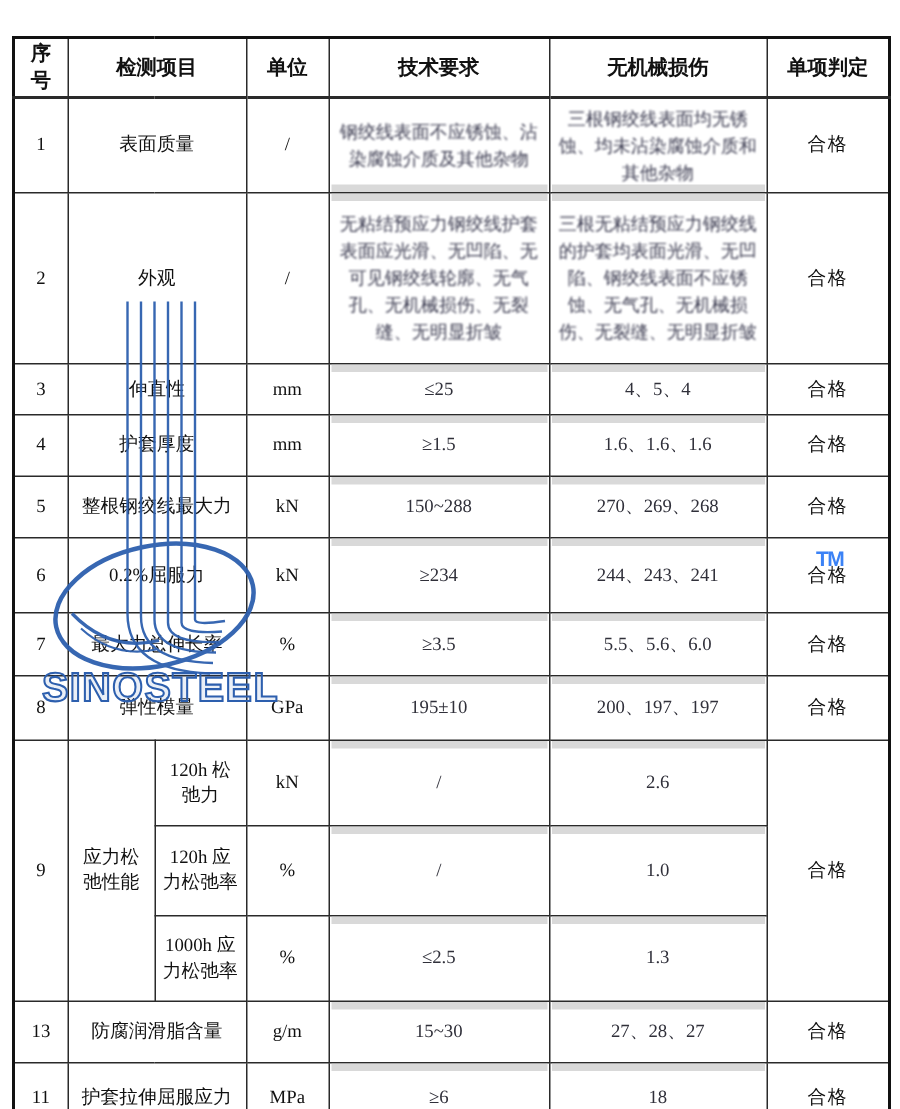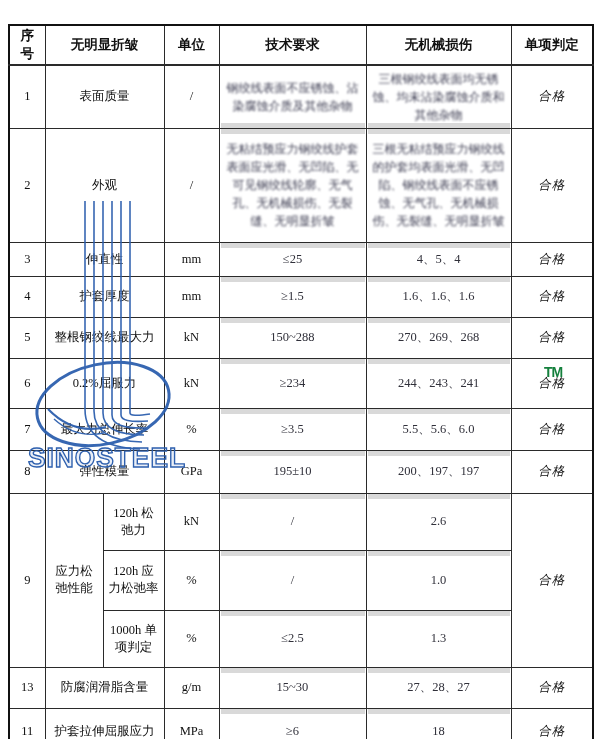--- a/index.html
+++ b/index.html
@@ -7,37 +7,37 @@
         font-family:"Liberation Serif","DejaVu Serif",serif;margin-top:16px;}
   table.report{position:absolute;left:8px;top:8px;width:584px;border-collapse:collapse;
         table-layout:fixed;border:2.5px solid #111;}
   td,th{border:1px solid #2a2a2a;padding:1px 4px;text-align:center;vertical-align:middle;
         color:#111;overflow:hidden;}
   th{font-size:13.5px;font-weight:bold;border-bottom-width:2px;}
   td{font-size:12.5px;}
   td.item{font-size:12.5px;}
   td.unit{font-size:12.5px;}
   td.no{font-size:12.5px;}
-  td.judge{font-size:12.5px;letter-spacing:1px;font-style:italic;}
+  td.judge{font-size:12.5px;letter-spacing:1px;}
   td.val{position:relative;color:#30303a;}
   td.val .v{filter:blur(0.35px);display:inline-block;line-height:1.5;}
   td.val .fz{filter:blur(0.85px);color:#3b3b50;font-size:12px;line-height:18px;
         display:inline-block;text-align:center;}
   td.rd::before{content:"";position:absolute;left:1px;right:1px;top:0;height:5px;
         background:#d9d9d9;}
   td.rd-b::after{content:"";position:absolute;left:1px;right:1px;bottom:0;height:5px;
         background:#d9d9d9;}
   
   .wm{position:absolute;inset:0;pointer-events:none;}
   .wm-cn{position:absolute;left:162px;top:341px;height:130px;line-height:122px;
         font-size:106px;font-weight:bold;letter-spacing:-12px;white-space:nowrap;
         font-family:"DejaVu Sans","Liberation Sans",sans-serif;
         color:rgba(45,95,174,0.12);-webkit-text-stroke:3px rgba(45,95,174,0.92);}
   .wm-tm{position:absolute;left:544px;top:348px;font-size:14px;font-weight:bold;
-        color:#15803d;font-family:"Liberation Sans",sans-serif;letter-spacing:-1px;}
+        color:#3b82f6;font-family:"Liberation Sans",sans-serif;letter-spacing:-1px;}
   .wm-logo{position:absolute;left:18px;top:175px;}
 </style>
 </head>
 <body>
 
 <div class="page">
 
   <table class="report">
     <colgroup>
       <col style="width:36px">
@@ -45,21 +45,21 @@
         <col style="width:61px">
       <col style="width:55px">
         <col style="width:147px">
         <col style="width:145px">
       <col style="width:82px">
     </colgroup>
 
     <tbody>
         <tr style="height:37px">
       <th>序号</th>
-      <th colspan="2">无明显折皱</th>
+      <th colspan="2">检测项目</th>
       <th>单位</th>
       <th>技术要求</th>
       <th>无机械损伤</th>
       <th>单项判定</th>
     </tr>
 
     <tr style="height:63px">
       <td class="no">1</td>
       <td class="item" colspan="2">表面质量</td>
       <td class="unit">/</td>
@@ -140,21 +140,21 @@
       <td class="val rd"><span class="v">2.6</span></td>
       <td class="judge" rowspan="3">合格</td>
     </tr>
     <tr style="height:60px">
       <td class="item">120h 应力松弛率</td>
       <td class="unit">%</td>
       <td class="val rd"><span class="v">/</span></td>
       <td class="val rd"><span class="v">1.0</span></td>
     </tr>
     <tr style="height:57px">
-      <td class="item">1000h 单项判定</td>
+      <td class="item">1000h 应力松弛率</td>
       <td class="unit">%</td>
       <td class="val rd"><span class="v">≤2.5</span></td>
       <td class="val rd"><span class="v">1.3</span></td>
     </tr>
 
     <tr style="height:41px">
       <td class="no">13</td>
       <td class="item" colspan="2">防腐润滑脂含量</td>
       <td class="unit">g/m</td>
       <td class="val rd"><span class="v">15~30</span></td>

